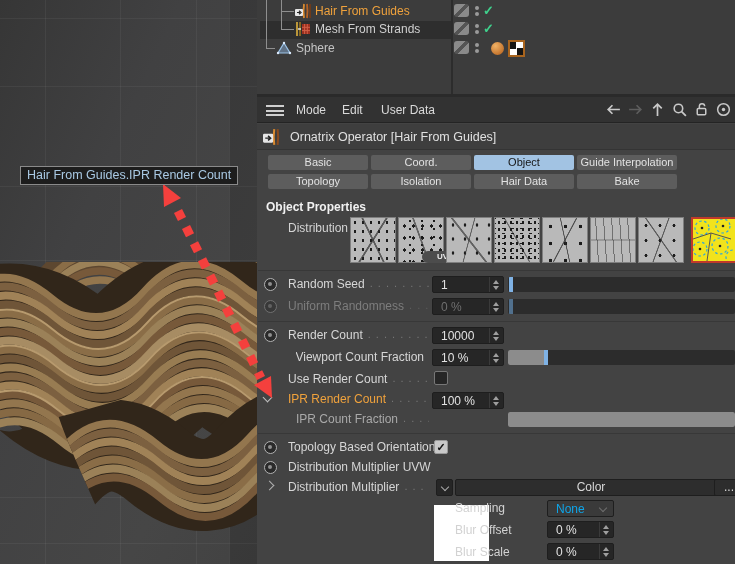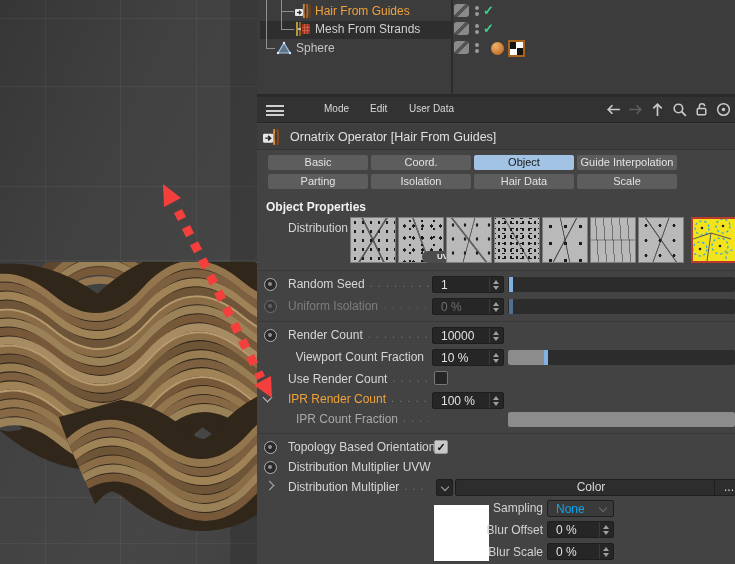--- a/index.html
+++ b/index.html
@@ -32,21 +32,21 @@
   .slashbtn { position:absolute; width:15px; height:13px; border-radius:3px; background:
       linear-gradient(135deg, transparent 40%, #545454 40%, #545454 60%, transparent 60%), #8a8a8a; }
   .visdot { position:absolute; width:4px; height:4px; border-radius:50%; background:#9a9a9a; }
   .gcheck { position:absolute; font-size:13px; font-weight:bold; color:#3fd08c; line-height:13px; }
   #om-divider { position:absolute; left:194px; top:0; height:94px; width:2px; background:#2c2c2c; }
   #om-split { position:absolute; left:257px; top:94px; width:478px; height:3px; background:#2a2a2a; }
 
   
   #menubar { position:absolute; left:257px; top:97px; width:478px; height:26px; background:#323232;
              border-bottom:1px solid #242424; }
-  .mb-item { position:absolute; top:6px; font-size:10px; color:#dadada;margin-left:28px; }
+  .mb-item { position:absolute; top:6px; font-size:12px; color:#dadada; }
   #hamburger { position:absolute; left:9px; top:8px; width:18px; height:11px; }
   #hamburger i { display:block; height:2px; background:#cfcfcf; margin-bottom:2.5px; }
   #mb-icons { position:absolute; right:3px; top:4px; display:flex; gap:5px; }
   #mb-icons svg { display:block; }
 
   
   #titlebar { position:absolute; left:257px; top:124px; width:478px; height:26px; background:#3e3e3e;
               border-bottom:1px solid #343434; }
   #titlebar .txt { position:absolute; left:33px; top:6px; font-size:12.5px; color:#e0e0e0; }
   #titlebar svg { position:absolute; left:6px; top:4px; }
@@ -139,21 +139,21 @@
         color:#141414; text-align:center; line-height:13px; }
   .cb.on { background:#c9c9c9; border-color:#9a9a9a; }
   .dd { position:absolute; height:17px; background:#262626; border:1px solid #1e1e1e; border-radius:2px; }
   .dd .val { position:absolute; left:8px; top:1px; font-size:12px; color:#d8d8d8; }
   .dd.dim { background:#3a3a3a; } .dd.dim .val { color:#0ea5e9; }
   .dd .ddc { position:absolute; right:7px; top:4px; width:6px; height:6px;
              border-right:1.5px solid #ababab; border-bottom:1.5px solid #ababab; transform:rotate(45deg); }
   .btn { position:absolute; height:17px; background:#2d2d2d; border:1px solid #1e1e1e; border-radius:2px;
          font-size:12px; color:#d8d8d8; text-align:center; line-height:15px; }
   #swatch { position:absolute; left:434px; top:505px; width:55px; height:56px; background:#ffffff; }
-  .lbl2 { position:absolute; width:88px; left:455px; text-align:right; font-size:12px; color:#d2d2d2; }
+  .lbl2 { position:absolute; width:88px; left:455px; font-size:12px; color:#d2d2d2; }
 </style>
 </head>
 <body>
 
 <div id="root">
 
   <div id="viewport">
     <div class="gv" style="left:45px"></div>
     <div class="gv" style="left:120px"></div>
     <div class="gv" style="left:196px"></div>
@@ -206,20 +206,21 @@
           <use href="#w2" y="192" stroke="#7c6040" stroke-width="7.5"></use>
           <use href="#w2" y="201" stroke="#a08257" stroke-width="7.5"></use>
           <use href="#w2" y="210" stroke="#6f5538" stroke-width="7.5"></use>
           <use href="#w2" y="219" stroke="#8a6d47" stroke-width="7.5"></use>
           <use href="#w2" y="228" stroke="#9b8158" stroke-width="7.5"></use>
           <use href="#w2" y="237" stroke="#77593a" stroke-width="7.5"></use>
         </g>
       </g>
     </svg>
 
+    <div id="tooltip">Hair From Guides.IPR Render Count</div>
   </div>
 
   <svg id="arrow-svg" width="735" height="564" viewBox="0 0 735 564">
     <line x1="178" y1="211" x2="261" y2="378" stroke="#f4403d" stroke-width="9" stroke-dasharray="9 9"></line>
     <polygon points="163,184 181,198 164,207" fill="#f4403d"></polygon>
     <polygon points="272,398 254,385 271,376" fill="#f4403d"></polygon>
   </svg>
 
   <div id="om">
     <div class="om-row-hl"></div>
@@ -316,24 +317,24 @@
       <rect x="0" y="5" width="9" height="8" rx="1" fill="#e6e6e6"></rect>
       <path d="M2 9 h3.5 M4.5 7 l2.3 2 -2.3 2" stroke="#222" stroke-width="1.3" fill="none"></path>
     </svg>
     <span class="txt">Ornatrix Operator [Hair From Guides]</span>
   </div>
 
   <div class="tab" style="left:268px;top:155px">Basic</div>
   <div class="tab" style="left:371px;top:155px">Coord.</div>
   <div class="tab sel" style="left:474px;top:155px">Object</div>
   <div class="tab" style="left:577px;top:155px">Guide Interpolation</div>
-  <div class="tab" style="left:268px;top:174px">Parting</div>
+  <div class="tab" style="left:268px;top:174px">Topology</div>
   <div class="tab" style="left:371px;top:174px">Isolation</div>
   <div class="tab" style="left:474px;top:174px">Hair Data</div>
-  <div class="tab" style="left:577px;top:174px">Scale</div>
+  <div class="tab" style="left:577px;top:174px">Bake</div>
 
   <div id="op-heading">Object Properties</div>
   <div id="dist-label">Distribution</div>
 
   <div class="thumb t1" style="left:350px"></div>
   <div class="thumb t2" style="left:398px">
     <div id="uv-badge">UV</div>
   </div>
   <div class="thumb t3" style="left:446px"></div>
   <div class="thumb t4" style="left:494px"></div>
@@ -372,21 +373,21 @@
         <i class="sp-up"></i>
         <i class="sp-dn"></i>
       </span>
   </div>
   <div class="sl" style="top:277px">
       <i class="hd" style="left:1px"></i>
     </div>
 
   <span class="anim dim" style="top:300px"></span>
   <div class="lrow" style="top:299px">
-    <span class="lbl dim">Uniform Isolation</span>
+    <span class="lbl dim">Uniform Randomness</span>
     <span class="ldr dim">. . . . . .</span>
   </div>
   <div class="spin dim" style="top:298px">
     <span class="val">0 %</span>
     <span class="spbox">
         <i class="sp-up"></i>
         <i class="sp-dn"></i>
       </span>
   </div>
   <div class="sl dim" style="top:299px">

